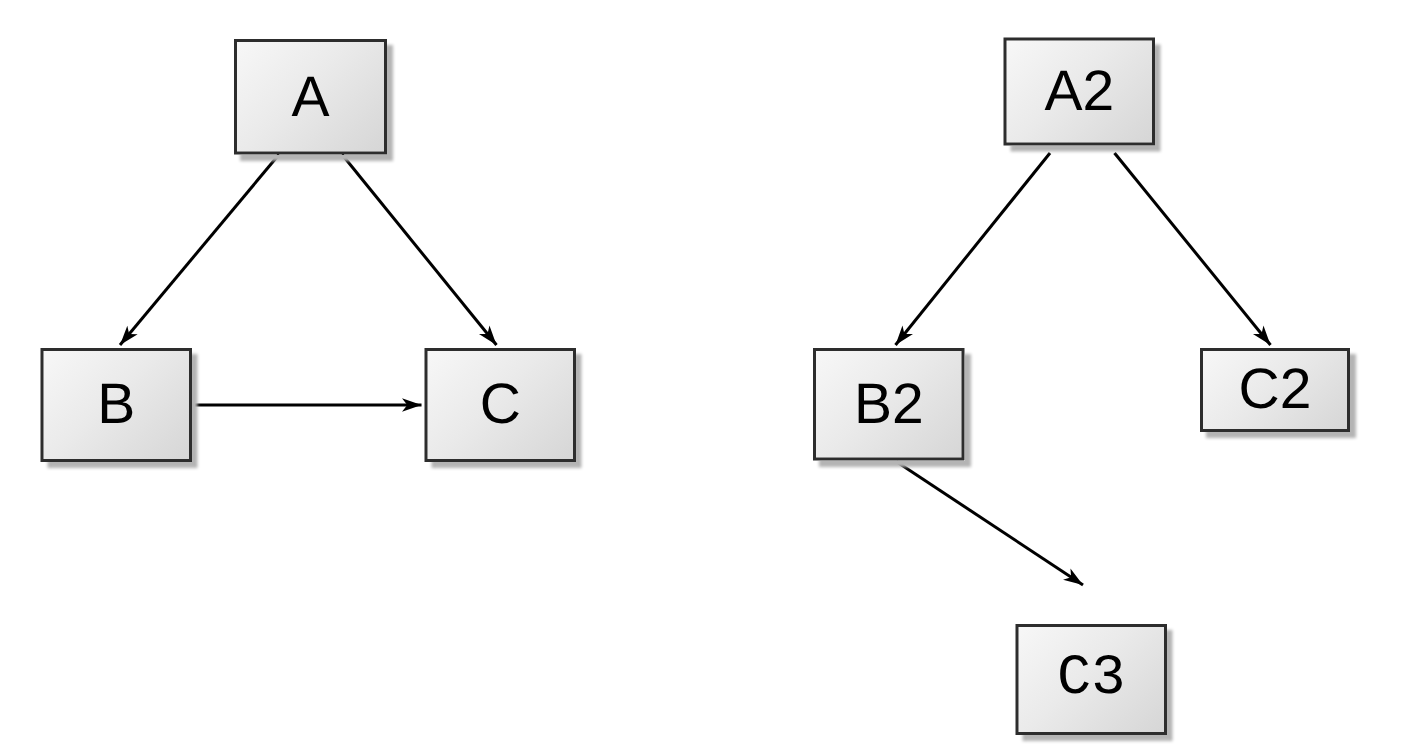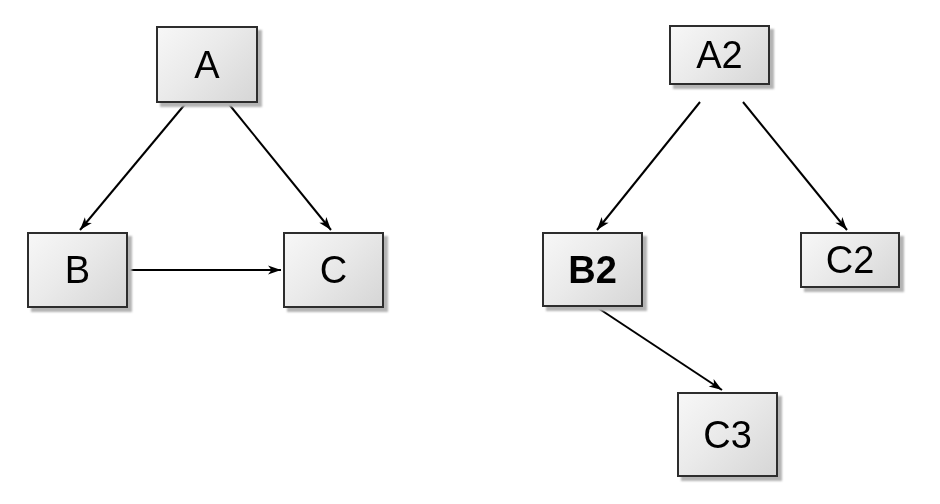--- a/index.html
+++ b/index.html
@@ -61,26 +61,26 @@
   <div id="nodes">
       <div class="node" style="left: 156px; top: 26px; width: 102px; height: 77px;">
         <span class="node-label">A</span>
       </div>
       <div class="node" style="left: 27px; top: 232px; width: 101px; height: 76px;">
         <span class="node-label">B</span>
       </div>
       <div class="node" style="left: 283px; top: 232px; width: 101px; height: 76px;">
         <span class="node-label">C</span>
       </div>
-      <div class="node" style="left: 669px; top: 25px; width: 101px; height: 60px;">
+      <div class="node" style="left: 669px; top: 25px; width: 101px; height: 72px;">
         <span class="node-label">A2</span>
       </div>
-      <div class="node" style="left: 542px; top: 232px; width: 101px; height: 75px; font-weight: bold;">
+      <div class="node" style="left: 542px; top: 232px; width: 101px; height: 75px;">
         <span class="node-label">B2</span>
       </div>
       <div class="node" style="left: 800px; top: 232px; width: 100px; height: 56px;">
         <span class="node-label">C2</span>
       </div>
-      <div class="node" style="left: 677px; top: 392px; width: 101px; height: 85px;">
+      <div class="node" style="left: 677px; top: 416px; width: 101px; height: 74px; font-family: Liberation Mono, monospace;">
         <span class="node-label">C3</span>
       </div>
     </div>
 </div>
 
 </body></html>

